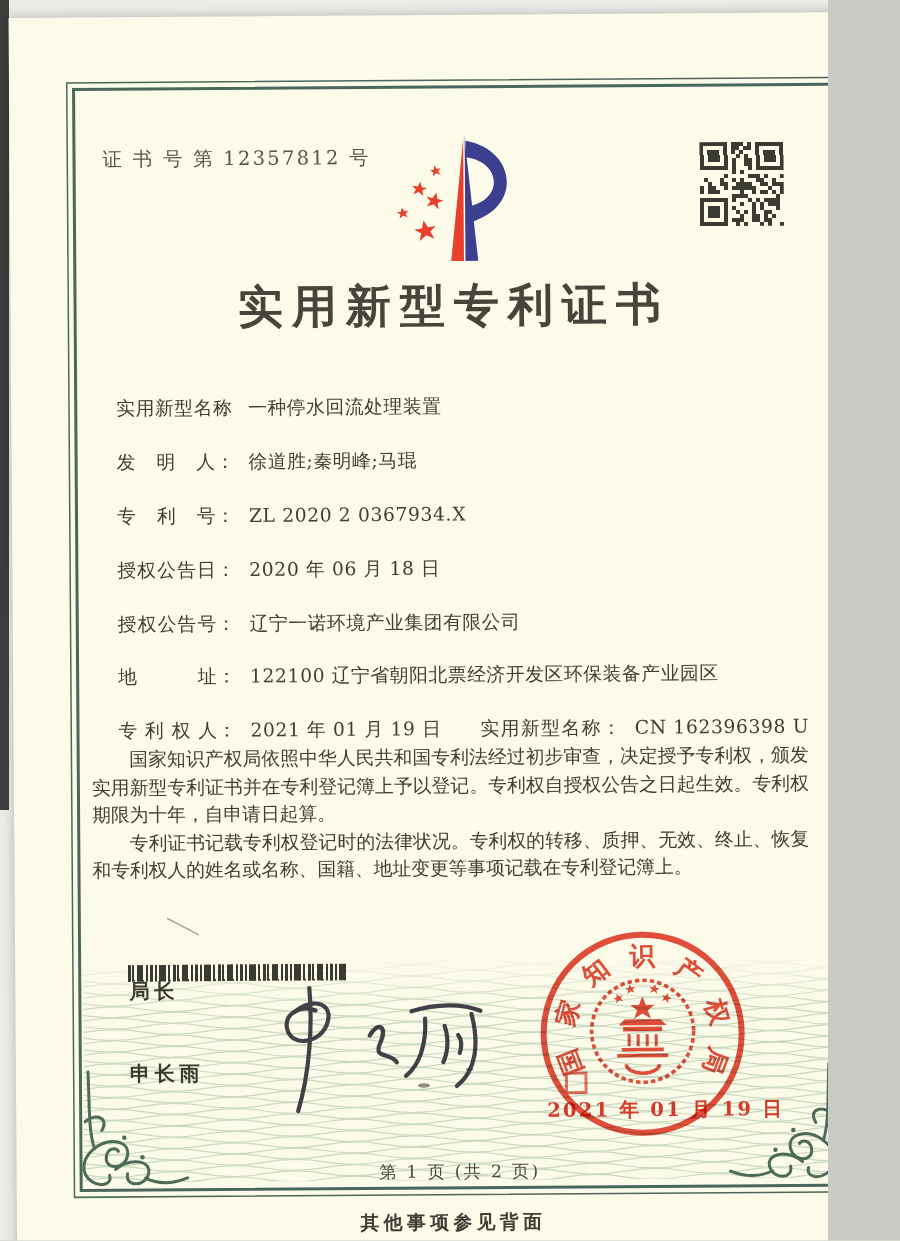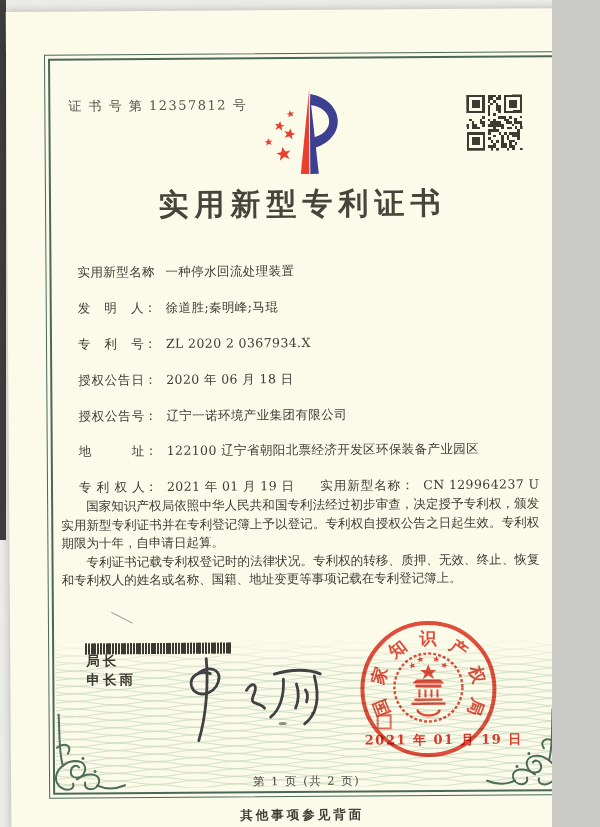--- a/index.html
+++ b/index.html
@@ -25,21 +25,21 @@
          line-height:18.6px;color:#3f3d35;text-align:justify;}
   .paras p{margin:0;text-indent:2em;}
   .band{position:absolute;left:45px;top:628px;width:501px;height:149px;overflow:hidden;}
   .band-fade{position:absolute;left:0;top:0;width:100%;height:34px;
              background:linear-gradient(#fcfae9,rgba(252,250,233,0));}
   .barcode{position:absolute;left:75px;top:632px;width:146px;height:11px;
            background:repeating-linear-gradient(90deg,#3a3a33 0 1.5px,rgba(0,0,0,0) 1.5px 3px),
                       repeating-linear-gradient(90deg,#3a3a33 0 2px,rgba(0,0,0,0) 2px 7.5px);}
   .signer{position:absolute;left:76px;font-size:13.5px;font-weight:bold;color:#3b3a33;letter-spacing:3px;}
   .signer.role{top:641px;}
-  .signer.name{top:660px;}
+  .signer.name{top:696px;}
   .signature{position:absolute;left:158px;top:644px;z-index:4;}
   .seal{position:absolute;left:350px;top:612px;width:136px;height:136px;z-index:5;
         opacity:.93;mix-blend-mode:multiply;}
   .seal-ring{position:absolute;inset:0;border:4px solid #df4130;border-radius:50%;}
   .seal-char{position:absolute;left:50%;top:50%;width:22px;height:22px;margin:-11px;
              text-align:center;line-height:22px;font-size:17px;font-weight:bold;color:#df4130;}
   .seal-char:nth-of-type(1){transform:rotate(-111deg) translateY(-51px);}
   .seal-char:nth-of-type(2){transform:rotate(-74deg)  translateY(-51px);}
   .seal-char:nth-of-type(3){transform:rotate(-37deg)  translateY(-51px);}
   .seal-char:nth-of-type(4){transform:rotate(0deg)    translateY(-51px);}
@@ -275,21 +275,21 @@
     <div class="row" style="top:361px">
       <span class="fl">授权公告日</span><span>：</span><span class="fv">2020 年 06 月 18 日</span>
     </div>
     <div class="row" style="top:397px">
       <span class="fl">授权公告号</span><span>：</span><span class="fv">辽宁一诺环境产业集团有限公司</span>
     </div>
     <div class="row" style="top:432px">
       <span class="fl">地址</span><span>：</span><span class="fv">122100 辽宁省朝阳北票经济开发区环保装备产业园区</span>
     </div>
     <div class="row" style="top:468px">
-      <span class="fl">专利权人</span><span>：</span><span class="fv">2021 年 01 月 19 日</span><span class="pair2"><span class="fl2">实用新型名称</span><span>：</span><span class="fv">CN 129964237 U</span></span>
+      <span class="fl">专利权人</span><span>：</span><span class="fv">2021 年 01 月 19 日</span><span class="pair2"><span class="fl2">实用新型名称</span><span>：</span><span class="fv">CN 162396398 U</span></span>
     </div>
 
     <div class="paras">
       <p>国家知识产权局依照中华人民共和国专利法经过初步审查，决定授予专利权，颁发实用新型专利证书并在专利登记簿上予以登记。专利权自授权公告之日起生效。专利权期限为十年，自申请日起算。</p>
       <p>专利证书记载专利权登记时的法律状况。专利权的转移、质押、无效、终止、恢复和专利权人的姓名或名称、国籍、地址变更等事项记载在专利登记簿上。</p>
     </div>
 
     <div class="barcode"></div>
 
     <div class="signer role">局长</div>

